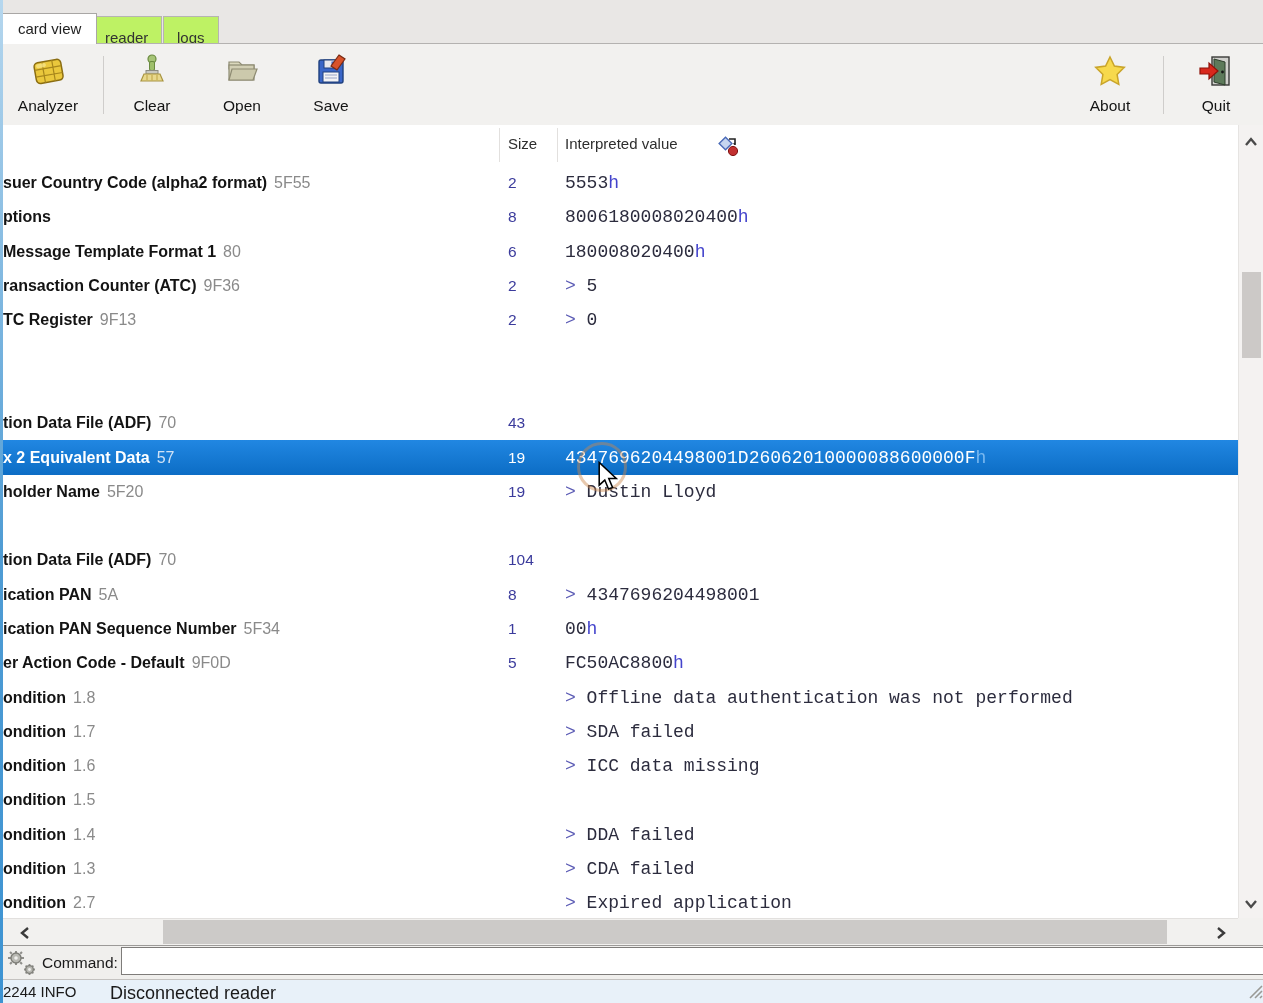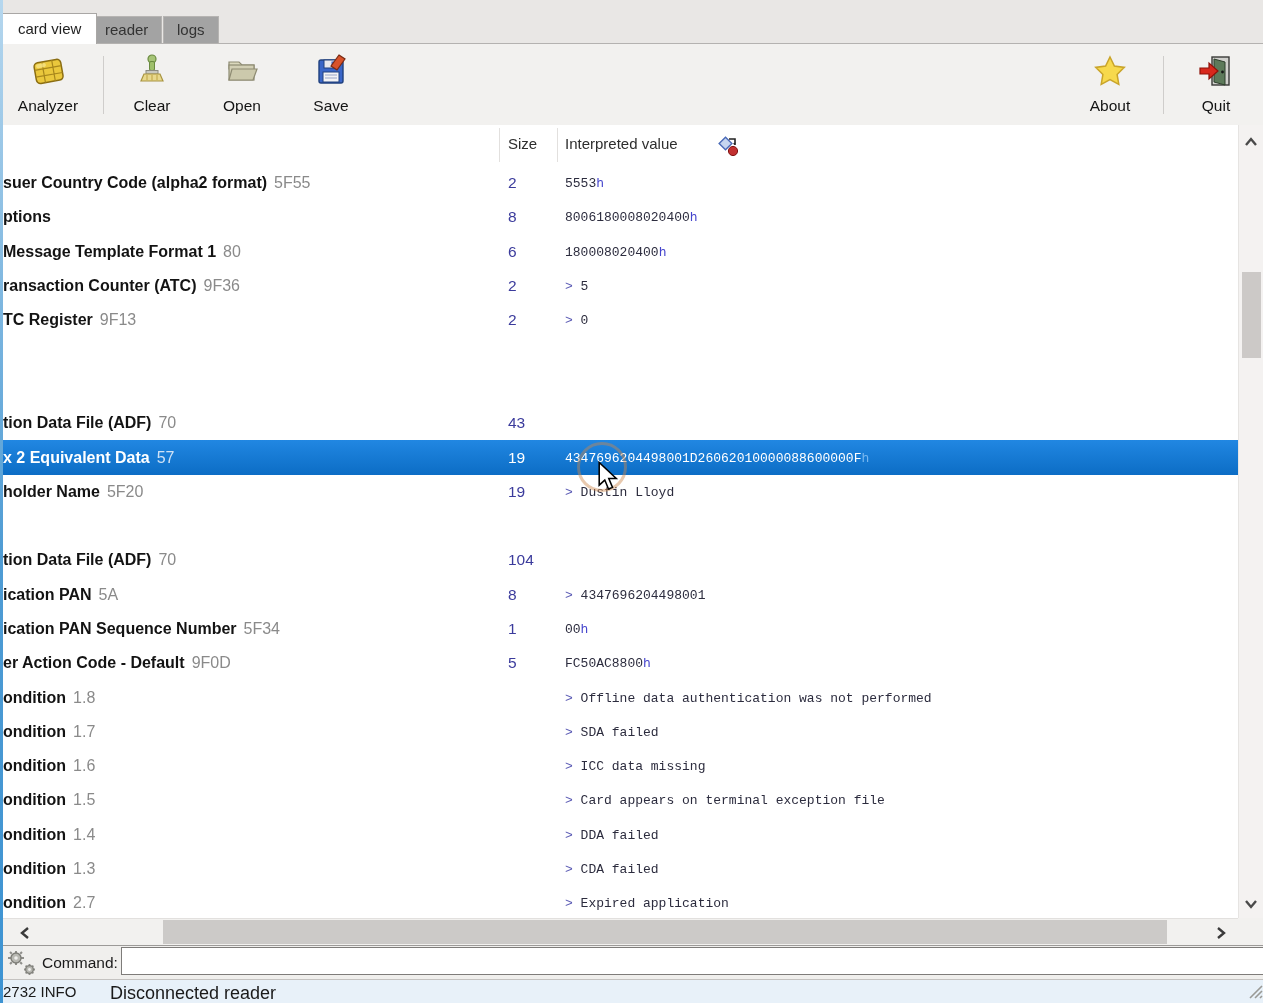--- a/index.html
+++ b/index.html
@@ -8,21 +8,21 @@
   
   #left-edge{position:absolute;left:0;top:0;width:3px;height:1003px;z-index:40;
              background:linear-gradient(#b6d7ee,#4f9cd4 55%,#3d93d2);}
   #top-strip{position:absolute;left:0;top:0;width:100%;height:13px;background:#e9e7e5;}
   
   #tabbar{position:absolute;left:0;top:13px;width:100%;height:31px;background:#e9e7e5;text-decoration:underline;}
   #tabbar::after{content:"";position:absolute;left:0;bottom:0;width:100%;height:1px;background:#b4b2b0;}
   .tab{position:absolute;white-space:nowrap;font-size:15px;color:#222;cursor:default;}
   .tab.active{left:2px;top:0;height:30px;line-height:30px;padding:0 15px;background:#fff;
               border:1px solid #a9a7a5;border-bottom:none;z-index:3;}
-  .tab.inactive{top:3px;height:26px;line-height:26px;padding:0 13px;background:#a3a3a3;
+  .tab.inactive{top:3px;height:26px;line-height:26px;padding:8px 13px;background:#bef264;
               border:1px solid #b6b4b2;border-bottom:none;color:#333;}
   #tab-reader{left:91px;} #tab-logs{left:163px;}
   
   #toolbar{position:absolute;left:0;top:44px;width:100%;height:81px;background:#f2f1ef;
            border-bottom:7px solid #8b5cf6;}
   .tbtn{position:absolute;top:8px;display:flex;flex-direction:column;align-items:center;
         gap:3px;cursor:default;}
   .tbtn .lbl{font-size:15.5px;color:#141414;}
   .tsep{position:absolute;top:12px;width:1px;height:58px;background:#cfcdcb;}
   #btn-analyzer{left:9px;width:78px;} #btn-clear{left:117px;width:70px;}
@@ -39,21 +39,21 @@
   #sort-icon{position:absolute;left:716px;top:9px;}
   #rows{position:absolute;left:0;top:41px;width:100%;}
   .row{position:relative;height:34.3px;}
   .row.selected{background:linear-gradient(#2187e2,#0c6dc5);}
   .rname{position:absolute;left:3px;top:50%;transform:translateY(-50%);white-space:nowrap;
          font-weight:bold;font-size:16px;color:#131313;}
   .rtag{font-weight:normal;color:#8a8a8a;margin-left:7px;}
   .rsize{position:absolute;left:508px;top:50%;transform:translateY(-50%);
          font-size:15.5px;color:#3b3b9c;}
   .rval{position:absolute;left:565px;top:50%;transform:translateY(-50%);white-space:nowrap;
-        font-family:"Liberation Mono",monospace;font-size:13px;color:#2c2c3e;}
+        font-family:"Liberation Mono",monospace;font-size:18px;color:#2c2c3e;}
   .gt{color:#5a5ab4;} .hsuf{color:#4444cc;}
   .row.selected .rname{color:#fff;} .row.selected .rtag{color:#cfe2f6;}
   .row.selected .rsize{color:#fff;} .row.selected .rval{color:#fff;}
   .row.selected .hsuf{color:#79b8f0;}
   
   #watermark{position:absolute;left:688px;top:486px;z-index:30;font-size:30px;font-weight:bold;
              letter-spacing:1px;color:rgba(255,255,255,0.93);white-space:nowrap;
              text-shadow:2px 3px 5px rgba(110,110,110,0.9),0 0 2px rgba(150,150,150,0.6);}
   #click-ring{position:absolute;left:577px;top:442px;width:44px;height:44px;border-radius:50%;
               border:3px solid rgba(205,135,75,0.45);z-index:31;}
@@ -252,21 +252,20 @@
         <div class="row">
           <span class="rname">ondition<span class="rtag">1.7</span></span>
           <span class="rval"><span class="gt">&gt; </span>SDA failed</span>
         </div>
         <div class="row">
           <span class="rname">ondition<span class="rtag">1.6</span></span>
           <span class="rval"><span class="gt">&gt; </span>ICC data missing</span>
         </div>
         <div class="row">
           <span class="rname">ondition<span class="rtag">1.5</span></span>
-          <span class="rval"><span class="gt">&gt; </span>Card appears on terminal exception file</span>
         </div>
         <div class="row">
           <span class="rname">ondition<span class="rtag">1.4</span></span>
           <span class="rval"><span class="gt">&gt; </span>DDA failed</span>
         </div>
         <div class="row">
           <span class="rname">ondition<span class="rtag">1.3</span></span>
           <span class="rval"><span class="gt">&gt; </span>CDA failed</span>
         </div>
         <div class="row">
@@ -340,21 +339,21 @@
         </g>
         <circle cx="24.5" cy="20.5" r="3.8" fill="#b8b8b2" stroke="#7e7e78" stroke-width="1.3"></circle>
         <circle cx="24.5" cy="20.5" r="1.4" fill="#f0efed"></circle>
       </svg>
     </span>
     <span id="cmd-label">Command:</span>
     <input id="cmd-input" type="text" value="" style="">
   </div>
 
   <div id="statusbar">
-    <span id="status-code">2732 INFO</span>
+    <span id="status-code">2244 INFO</span>
     <span id="status-msg">Disconnected reader</span>
     <span id="grip">
       <svg width="20" height="20" viewBox="0 0 20 20">
         <path d="M19 7L7 19M19 12l-7 7M19 17l-2 2" stroke="#9a9a96" stroke-width="1.6"></path>
       </svg>
     </span>
   </div>
 
   <div id="left-edge"></div>
 </div>

